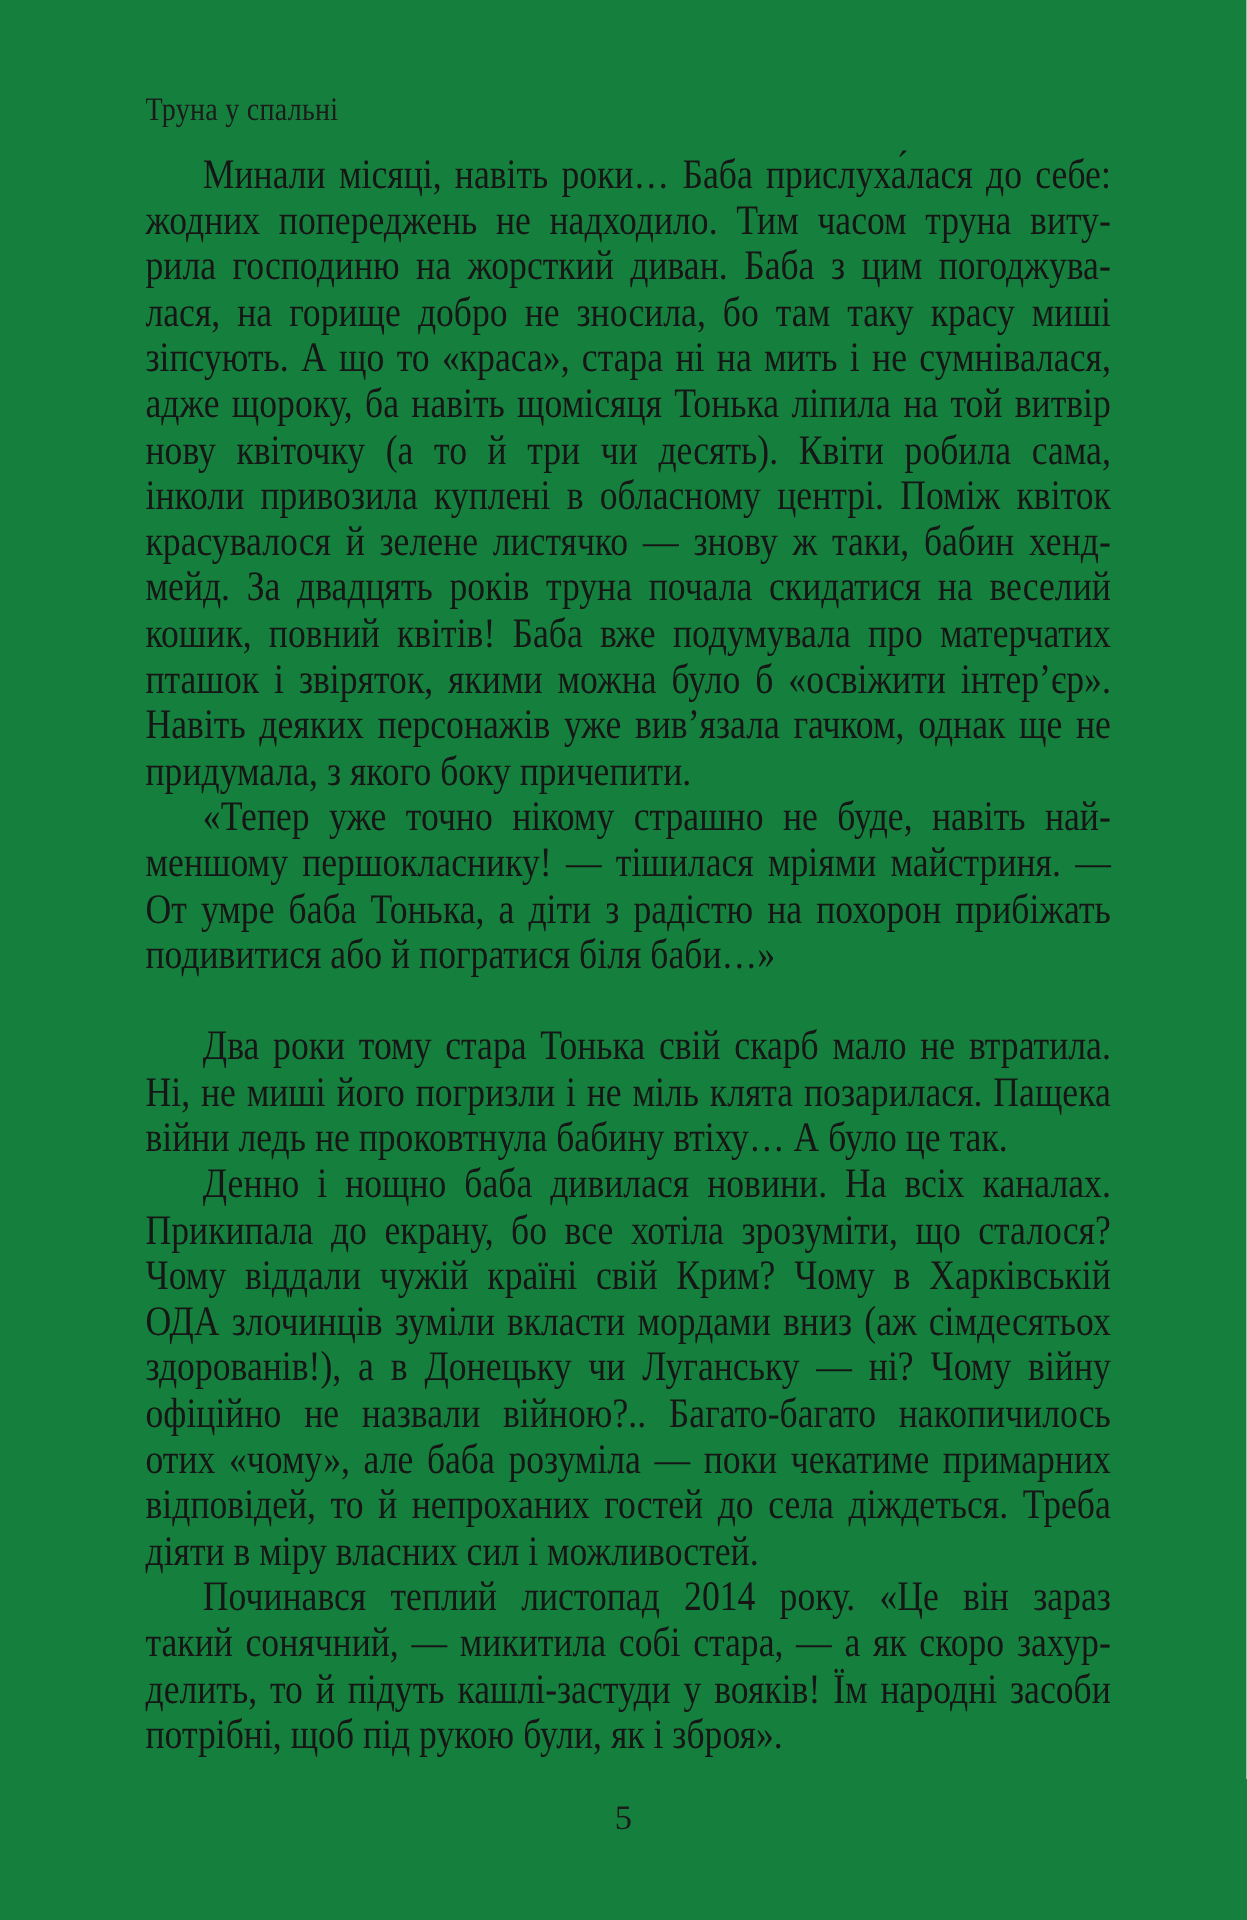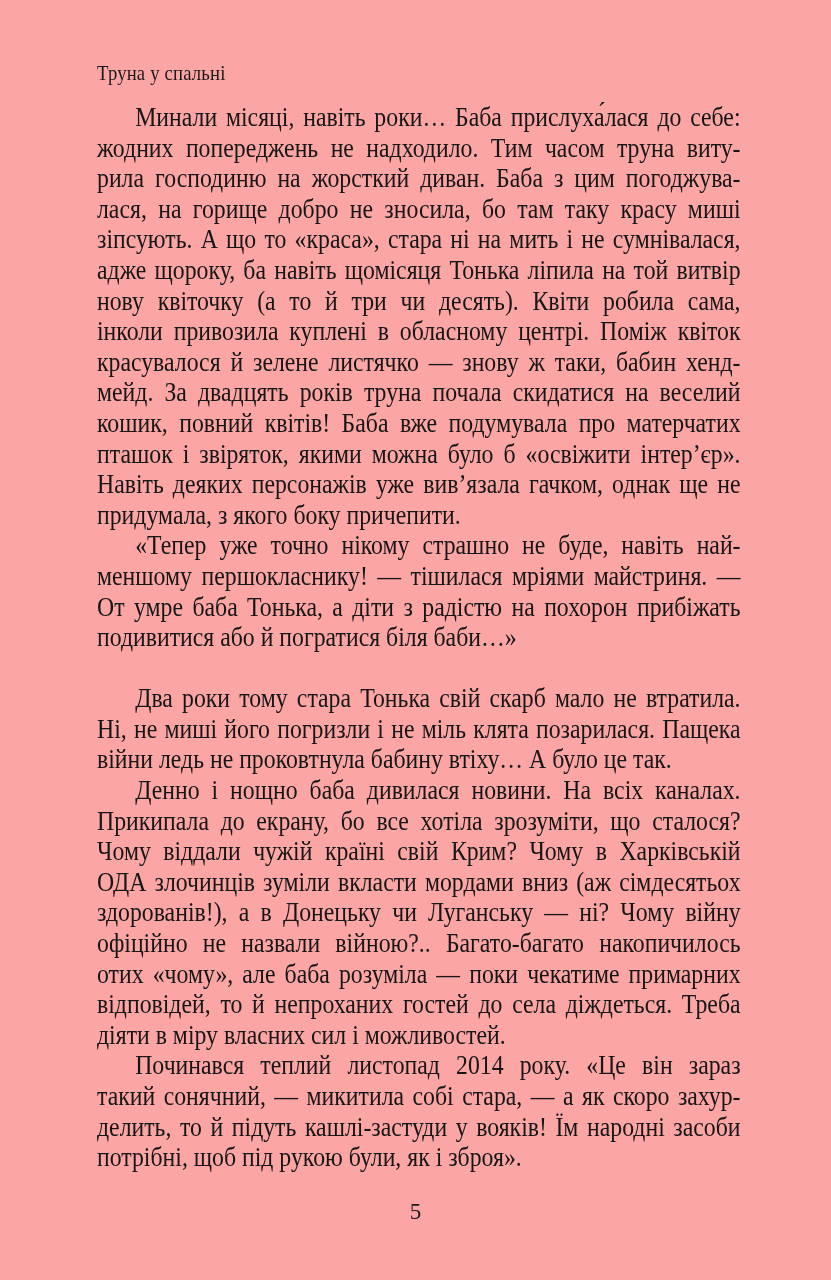--- a/index.html
+++ b/index.html
@@ -9,21 +9,21 @@
     height: 1280px;
     background: #fefefe;
     overflow: hidden;
     font-family: "Liberation Serif", "DejaVu Serif", serif;
     color: #141414;
   }
   .book-page {
     position: relative;
     width: 831px;
     height: 1280px;
-    background: #fca5a5;
+    background: #15803d;
   }
   .running-header {
     position: absolute;
     left: 97px;
     top: 60px;
     width: 400px;
     font-size: 22px;
     line-height: 26px;
     letter-spacing: 0.2px;
     transform: scaleX(0.85);

